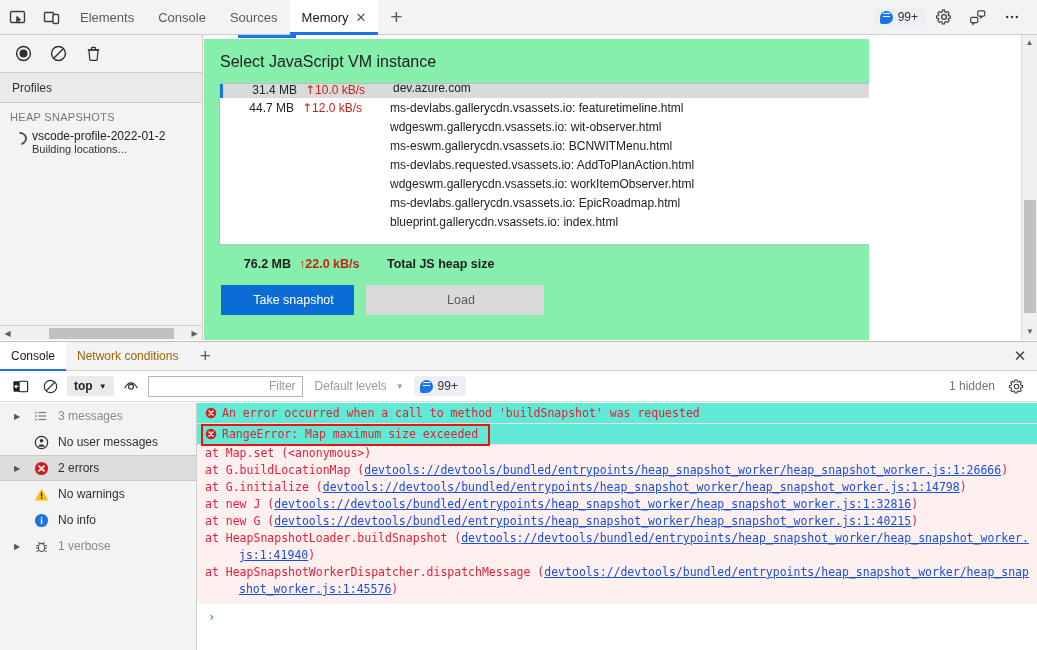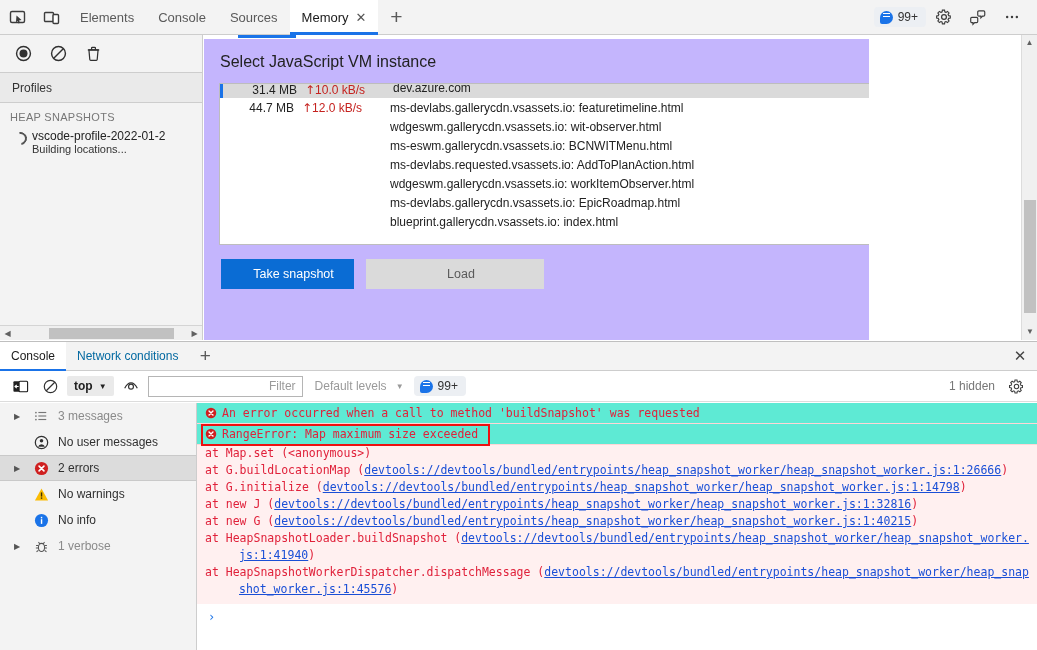--- a/index.html
+++ b/index.html
@@ -56,21 +56,21 @@
              border-radius:50%; transform:rotate(35deg); }
   .snapname { font-size:12px; color:#222; white-space:nowrap; overflow:hidden; }
   .snapsub { font-size:11px; color:#333; white-space:nowrap; }
   .hscroll { position:absolute; left:0; bottom:0; width:202px; height:15px;
              background:#f0f0f0; border-top:1px solid #d4d4d4; display:flex; align-items:center; }
   .hs-arrow { width:15px; text-align:center; font-size:8px; color:#606060; }
   .hs-track { flex:1; height:15px; position:relative; }
   .hs-thumb { position:absolute; left:34px; top:2px; width:125px; height:11px; background:#c1c1c1; }
 
   .rightpane { position:absolute; left:204px; top:0; width:665px; height:305px;
-               background:#c4b5fd; overflow:hidden; }
+               background:#86efac; overflow:hidden; }
   .rp-tabline { height:4px; position:relative; background:#fff; }
   .rp-tabline::after{content:"";position:absolute;left:34px;top:0;width:58px;height:3px;background:#1a73e8;}
   .vmtitle { font-size:16px; color:#222; padding:14px 0 12px 16px; }
   .vmlist {
     position:relative; margin-left:15px; width:775px; height:162px;
     border:1px solid #bdbdbd; background:#fff; overflow:hidden;
   }
   .vmrow { display:flex; font-size:12px; line-height:19px; padding:1px 0; }
   .vmrow.selected { background:#dadada; border-left:3px solid #1a73e8; }
   .vm-size { width:82px; text-align:right; padding-right:8px; color:#222; }
@@ -98,21 +98,21 @@
                    background:#f0f0f0; border-left:1px solid #dcdcdc; }
   .ovs-arrow { height:16px; text-align:center; font-size:8px; color:#606060; line-height:16px; }
   .ovs-thumb { position:absolute; left:2px; top:165px; width:12px; height:113px; background:#c1c1c1; }
 
   
   .drawer { position:absolute; left:0; top:341px; width:1037px; height:309px;
             background:#fff; border-top:1px solid #bfbfbf; }
   .dr-tabs { height:29px; background:#f3f3f3; border-bottom:1px solid #cdcdcd;
              display:flex; align-items:center; }
   .dtab { height:29px; padding:0 11px; display:flex; align-items:center; font-size:12px;
-          color:#0369a1; position:relative; }
+          color:#a16207; position:relative; }
   .dtab.active { color:#1a1a1a; background:#fff; }
   .dtab.active::after{content:"";position:absolute;left:0;right:0;bottom:0;height:2px;background:#1a73e8;}
   .dplus { width:32px; text-align:center; font-size:19px; color:#5a5a5a; font-weight:300; }
   .dclose { margin-left:auto; width:34px; text-align:center; font-size:15px; color:#444; }
 
   .cs-toolbar { height:31px; border-bottom:1px solid #dcdcdc; display:flex; align-items:center;
                 gap:4px; padding:0 8px 0 7px; background:#fff;text-align:right; }
   .ctool { width:26px; height:26px; display:flex; align-items:center; justify-content:center; }
   .ctx-select { display:flex; align-items:center; gap:6px; background:#eaeaea; border-radius:2px;
                 padding:3px 7px; font-size:12px; color:#222; font-weight:bold; }
@@ -275,20 +275,25 @@
             <div>blueprint.gallerycdn.vsassets.io: index.html</div>
           </div>
         </div>
         <div class="vscroll">
           <div class="vs-arrow">▲</div>
           <div class="vs-thumb" style="top:18px;height:122px;"></div>
           <div class="vs-arrow" style="position:absolute;bottom:0;width:16px;">▼</div>
         </div>
       </div>
 
+      <div class="heaprow">
+        <div class="heap-size">76.2 MB</div>
+        <div class="heap-rate"><span>↑</span><span>22.0 kB/s</span></div>
+        <div>Total JS heap size</div>
+      </div>
 
       <div class="btnrow">
         <button class="btn primary">Take snapshot</button>
         <button class="btn secondary">Load</button>
       </div>
     </div>
   </div>
 
   <div class="outer-vscroll">
     <div class="ovs-arrow">▲</div>

